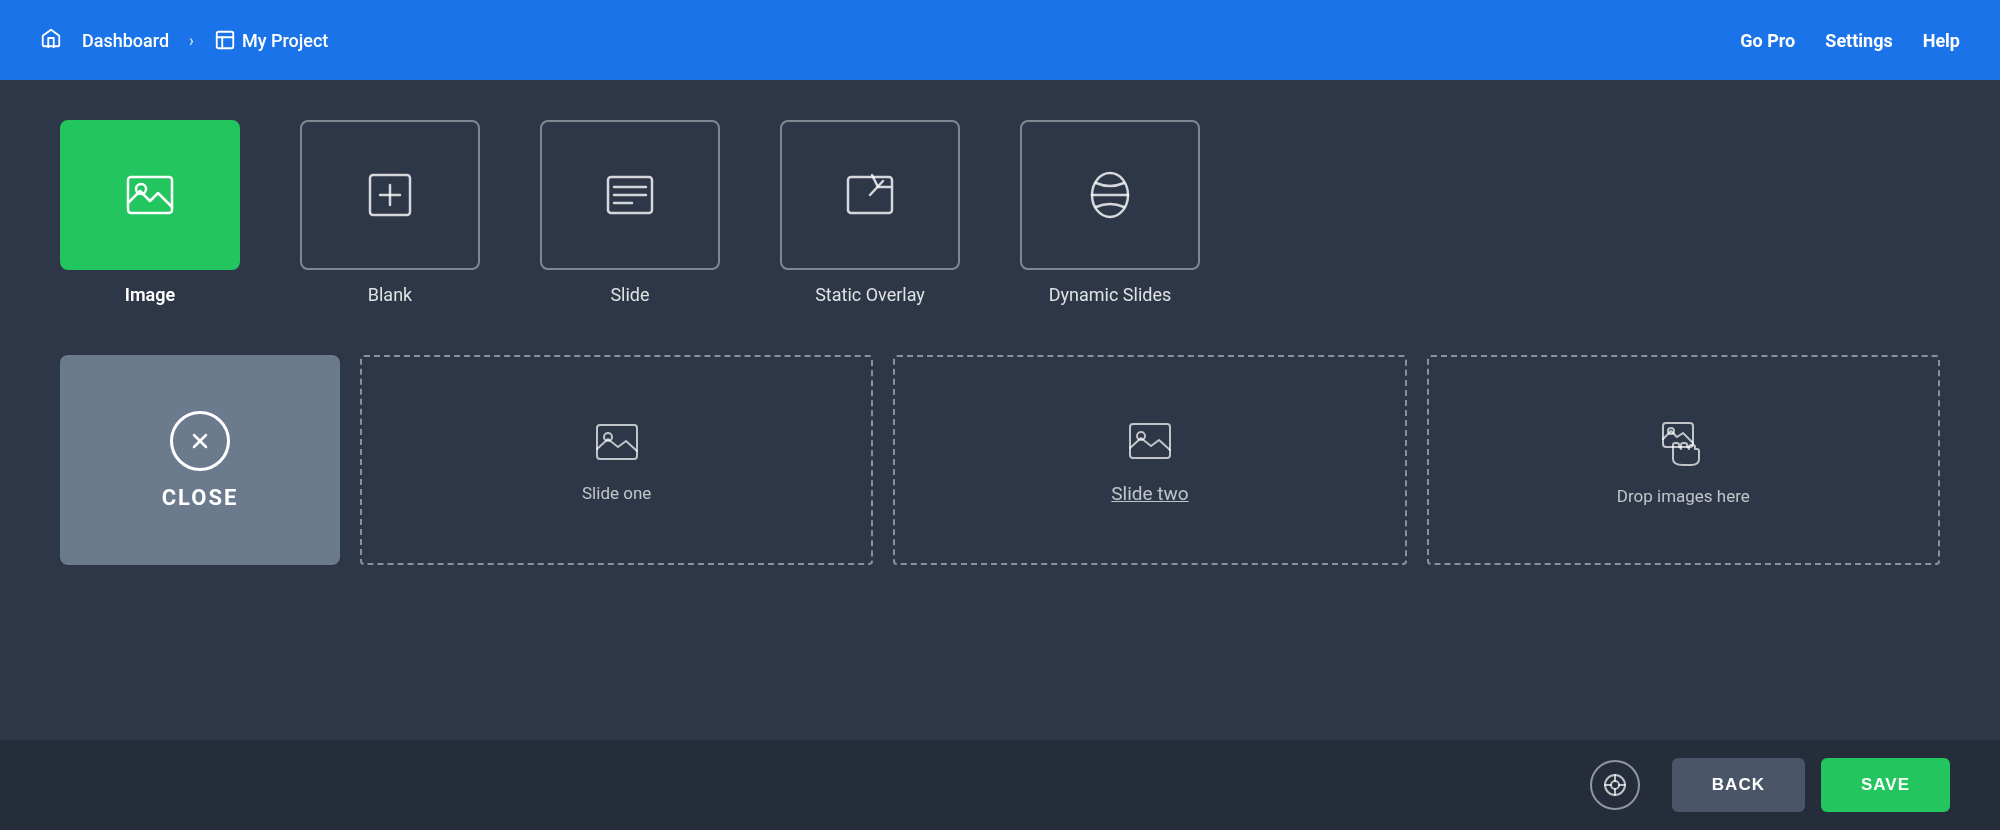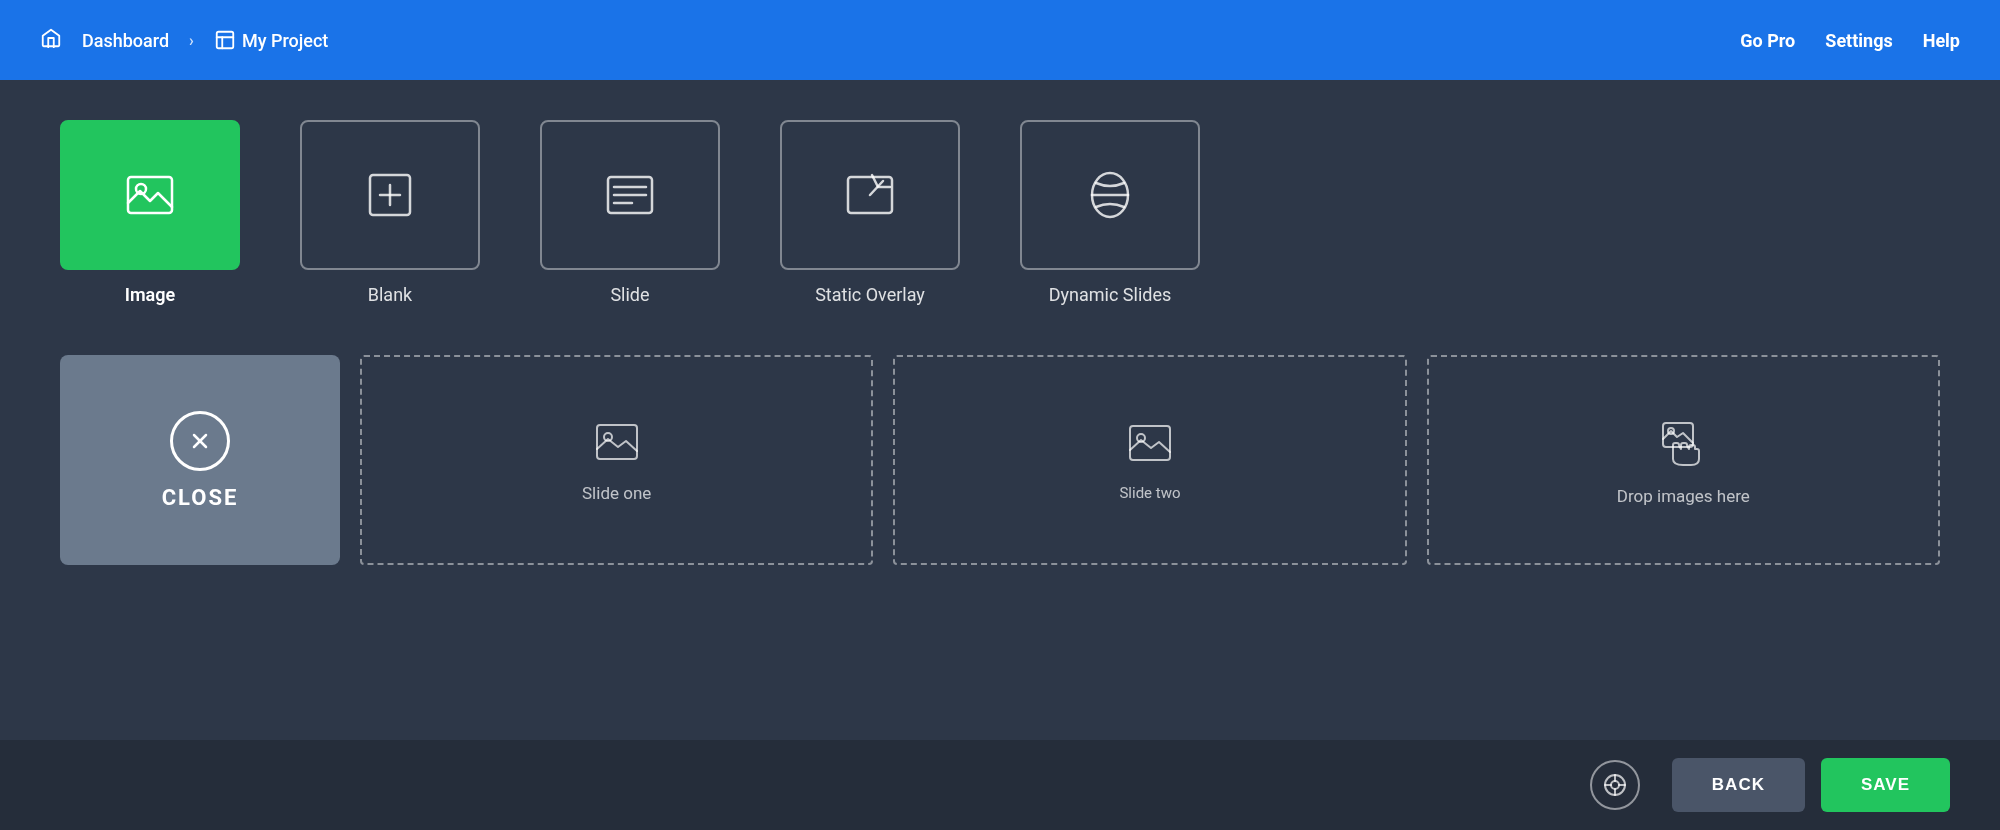--- a/index.html
+++ b/index.html
@@ -361,21 +361,21 @@
         </svg>
         <span style="font-size:17px;color:rgba(255,255,255,0.7);">Slide one</span>
       </div>
 
       <div class="slide-tile">
         <svg class="icon-svg-sm" viewBox="0 0 50 50" fill="none" stroke="rgba(255,255,255,0.7)" stroke-width="2" stroke-linecap="round" stroke-linejoin="round">
           <rect x="5" y="8" width="40" height="34" rx="3"></rect>
           <circle cx="16" cy="20" r="4"></circle>
           <path d="M5 32 L16 22 L26 30 L34 24 L45 34"></path>
         </svg>
-        <span style="font-size:15px;color:rgba(255,255,255,0.7);">Slide two</span>
+        <span style="font-size:19px;color:rgba(255,255,255,0.7);text-decoration:underline;">Slide two</span>
       </div>
 
       <div class="drop-tile">
         <svg width="60" height="55" viewBox="0 0 60 55" fill="none" stroke="rgba(255,255,255,0.7)" stroke-width="2" stroke-linecap="round" stroke-linejoin="round">
 
           <rect x="10" y="8" width="30" height="24" rx="3"></rect>
           <circle cx="18" cy="16" r="3"></circle>
           <path d="M10 24 L18 16 L24 22 L30 18 L40 28"></path>
 
           <path d="M20 34 L20 44 Q20 50 30 50 L38 50 Q46 50 46 44 L46 36 Q46 34 44 34 L42 34 L42 32 Q42 30 40 30 L38 30 Q36 30 36 32 L36 34 Q34 32 34 30 Q34 28 32 28 L30 28 Q28 28 28 30 L28 34 Q26 32 26 30 Q26 28 24 28 L22 28 Q20 28 20 30 Z"></path>

